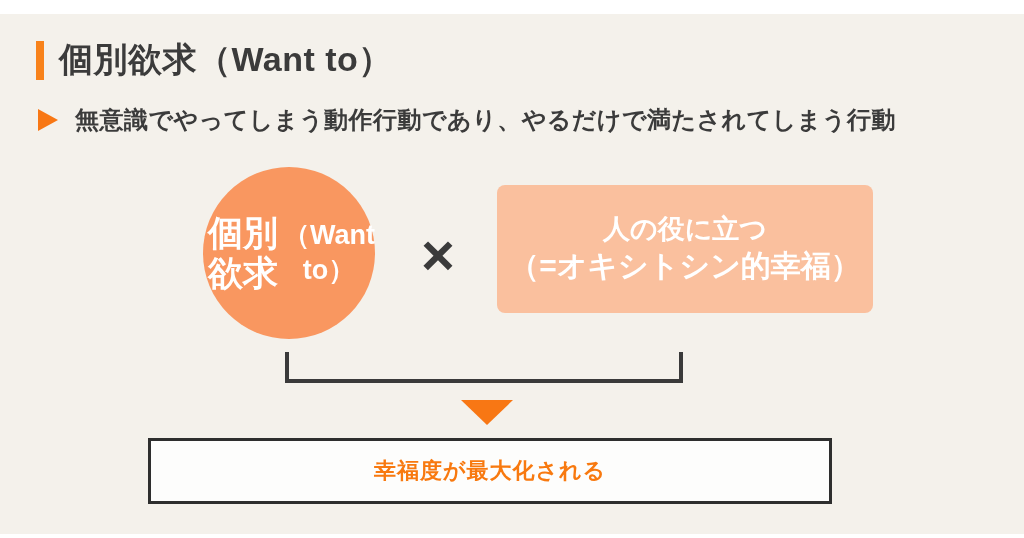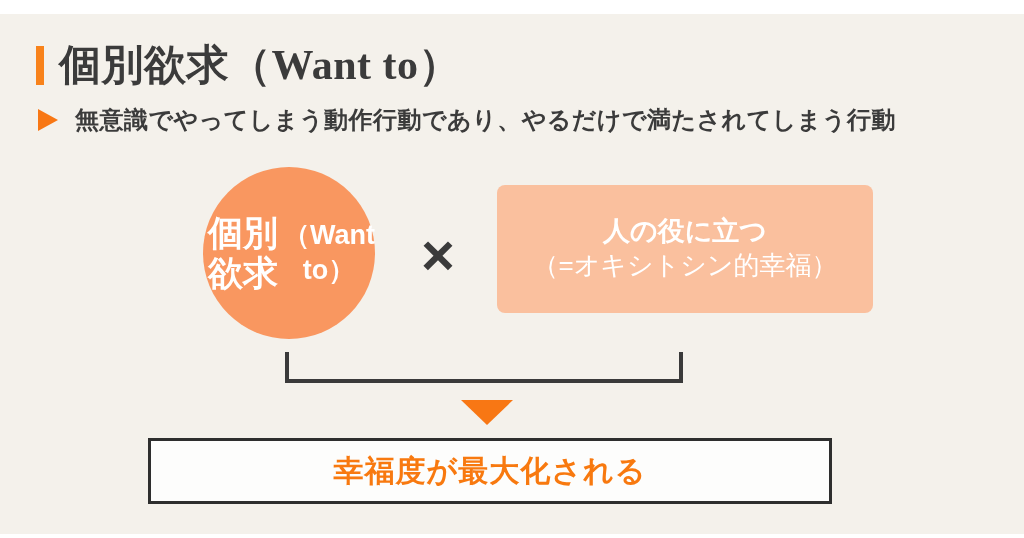--- a/index.html
+++ b/index.html
@@ -10,21 +10,21 @@
     overflow:hidden;
     font-family:"Liberation Sans","DejaVu Sans",sans-serif;
   }
   .slide-bg{
     position:absolute;left:0;top:14px;width:1024px;height:520px;
     background:var(--background);
   }
   
   .title-row{position:absolute;left:36px;top:37px;display:flex;align-items:center;}
   .title-bar{width:8px;height:39px;background:var(--accent-orange);margin-right:15px;}
-  .title-text{font-size:42px;font-weight:bold;color:var(--dark-text);letter-spacing:0.5px;white-space:nowrap;font-family:Liberation Serif, serif;}
+  .title-text{font-size:34px;font-weight:bold;color:var(--dark-text);letter-spacing:0.5px;white-space:nowrap;}
   
   .lead-row{position:absolute;left:38px;top:104px;display:flex;align-items:center;}
   .lead-icon{width:0;height:0;border-left:20px solid var(--bright-orange);
     border-top:11px solid transparent;border-bottom:11px solid transparent;margin-right:17px;}
   .lead-text{font-size:24px;font-weight:bold;color:var(--dark-text);letter-spacing:0.5px;white-space:nowrap;}
   
   .want-circle{
     position:absolute;left:203px;top:167px;width:172px;height:172px;border-radius:50%;
     background:var(--circle-orange);
     display:flex;flex-direction:row;align-items:center;justify-content:center;
@@ -37,42 +37,42 @@
     display:flex;align-items:center;justify-content:center;
     font-size:58px;font-weight:bold;color:var(--dark-text);
   }
   .factor-box{
     position:absolute;left:497px;top:185px;width:376px;height:128px;border-radius:8px;
     background:var(--rect-peach);
     display:flex;flex-direction:column;align-items:center;justify-content:center;
     color:var(--white-text);text-align:center;
   }
   .factor-line1{font-size:27px;font-weight:bold;line-height:1.25;}
-  .factor-line2{font-size:26px;font-weight:normal;line-height:1.3;}
+  .factor-line2{font-size:30px;font-weight:bold;line-height:1.3;}
   
   .merge-bracket{
     position:absolute;left:285px;top:352px;width:398px;height:31px;
     border-left:4px solid var(--bracket);
     border-right:4px solid var(--bracket);
     border-bottom:4px solid var(--bracket);
     box-sizing:border-box;
   }
   .down-arrow{
     position:absolute;left:461px;top:400px;width:0;height:0;
     border-left:26px solid transparent;border-right:26px solid transparent;
     border-top:25px solid var(--bright-orange);
   }
   
   .result-box{
     position:absolute;left:148px;top:438px;width:684px;height:66px;
     background:var(--result-bg);border:3px solid var(--result-border);
     box-sizing:border-box;
     display:flex;align-items:center;justify-content:center;
   }
-  .result-text{font-size:30px;font-weight:bold;color:var(--result-text);letter-spacing:1px;}
+  .result-text{font-size:22px;font-weight:bold;color:var(--result-text);letter-spacing:1px;}
 </style>
 </head>
 <body>
 
 <div class="canvas">
   <div class="slide-bg"></div>
 
   <div class="title-row">
     <div class="title-bar"></div>
     <div class="title-text">個別欲求（Want to）</div>

